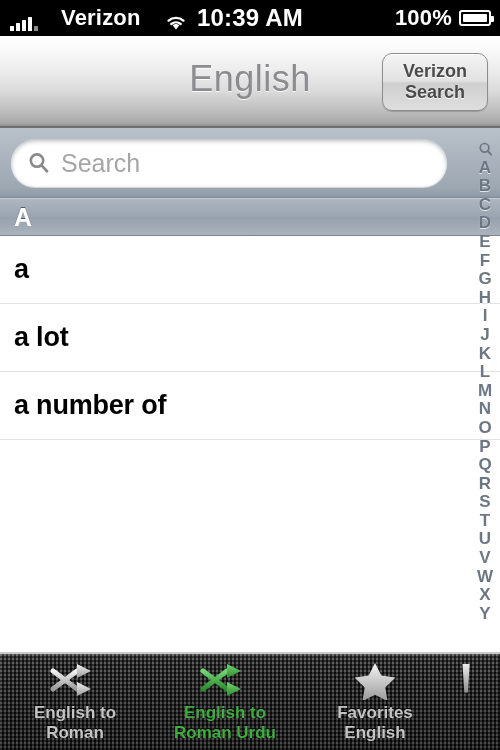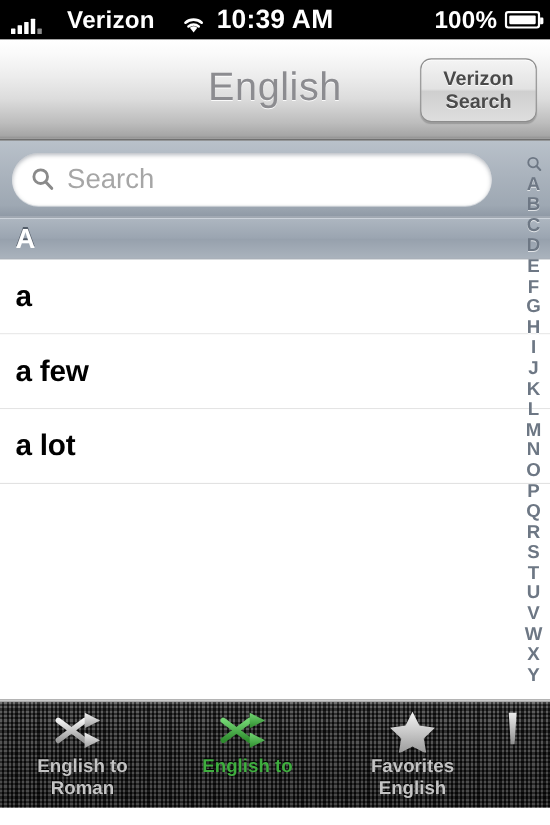--- a/index.html
+++ b/index.html
@@ -245,21 +245,21 @@
   }
   .index-strip .idx-search {
     width: 15px;
     height: 18.6px;
     display: block;
   }
 
   
   .tab-bar {
     position: absolute;
-    bottom: 16px; left: 0;
+    bottom: 0; left: 0;
     width: 500px;
     height: 98px;
     background-color: #232323;
     background-image:
       linear-gradient(to bottom, rgba(255,255,255,0.16) 0px, rgba(255,255,255,0.03) 3px, rgba(255,255,255,0) 10px),
       repeating-linear-gradient(to right, rgba(255,255,255,0.10) 0px, rgba(255,255,255,0.10) 2px, rgba(0,0,0,0.55) 2px, rgba(0,0,0,0.55) 4px),
       repeating-linear-gradient(to bottom, rgba(255,255,255,0.10) 0px, rgba(255,255,255,0.10) 2px, rgba(0,0,0,0.55) 2px, rgba(0,0,0,0.55) 4px),
       linear-gradient(to bottom, #3a3a3a 0%, #2a2a2a 40%, #1c1c1c 100%);
     border-top: 2px solid #c9c9c9;
     box-sizing: border-box;
@@ -347,24 +347,24 @@
 
   <div class="section-header">
     <span>A</span>
   </div>
 
   <div class="list">
     <div class="list-row">
         <span>a</span>
       </div>
     <div class="list-row">
-        <span>a few</span>
+        <span>a lot</span>
       </div>
     <div class="list-row">
-        <span>a lot</span>
+        <span>a number of</span>
       </div>
   </div>
 
   <div class="index-strip">
     <svg class="idx-search" viewBox="0 0 16 18">
       <circle cx="7" cy="7.4" r="4.6" stroke="#6d7784" stroke-width="1.8" fill="none"></circle>
       <line x1="10.4" y1="10.8" x2="14" y2="14.6" stroke="#6d7784" stroke-width="2" stroke-linecap="round"></line>
     </svg>
     <span class="idx">A</span>
     <span class="idx">B</span>
@@ -426,20 +426,21 @@
         </defs>
         <g fill="none" stroke="url(#gGreen)" stroke-width="5" stroke-linecap="round">
           <path d="M6 11 L30 29"></path>
           <path d="M6 29 L30 11"></path>
         </g>
         <path d="M30 4 L44 11 L30 18 Z" fill="url(#gGreen)"></path>
         <path d="M30 22 L44 29 L30 36 Z" fill="url(#gGreen)"></path>
       </svg>
       <div class="tab-label">
         <span>English to</span><br>
+        <span>Roman Urdu</span>
       </div>
     </div>
 
     <div class="tab">
       <svg class="tab-icon" viewBox="0 0 56 40">
         <defs>
           <linearGradient id="gStar" x1="0" y1="0" x2="0" y2="1">
             <stop offset="0" stop-color="#f4f4f4"></stop>
               <stop offset="1" stop-color="#9a9a9a"></stop>
           </linearGradient>

